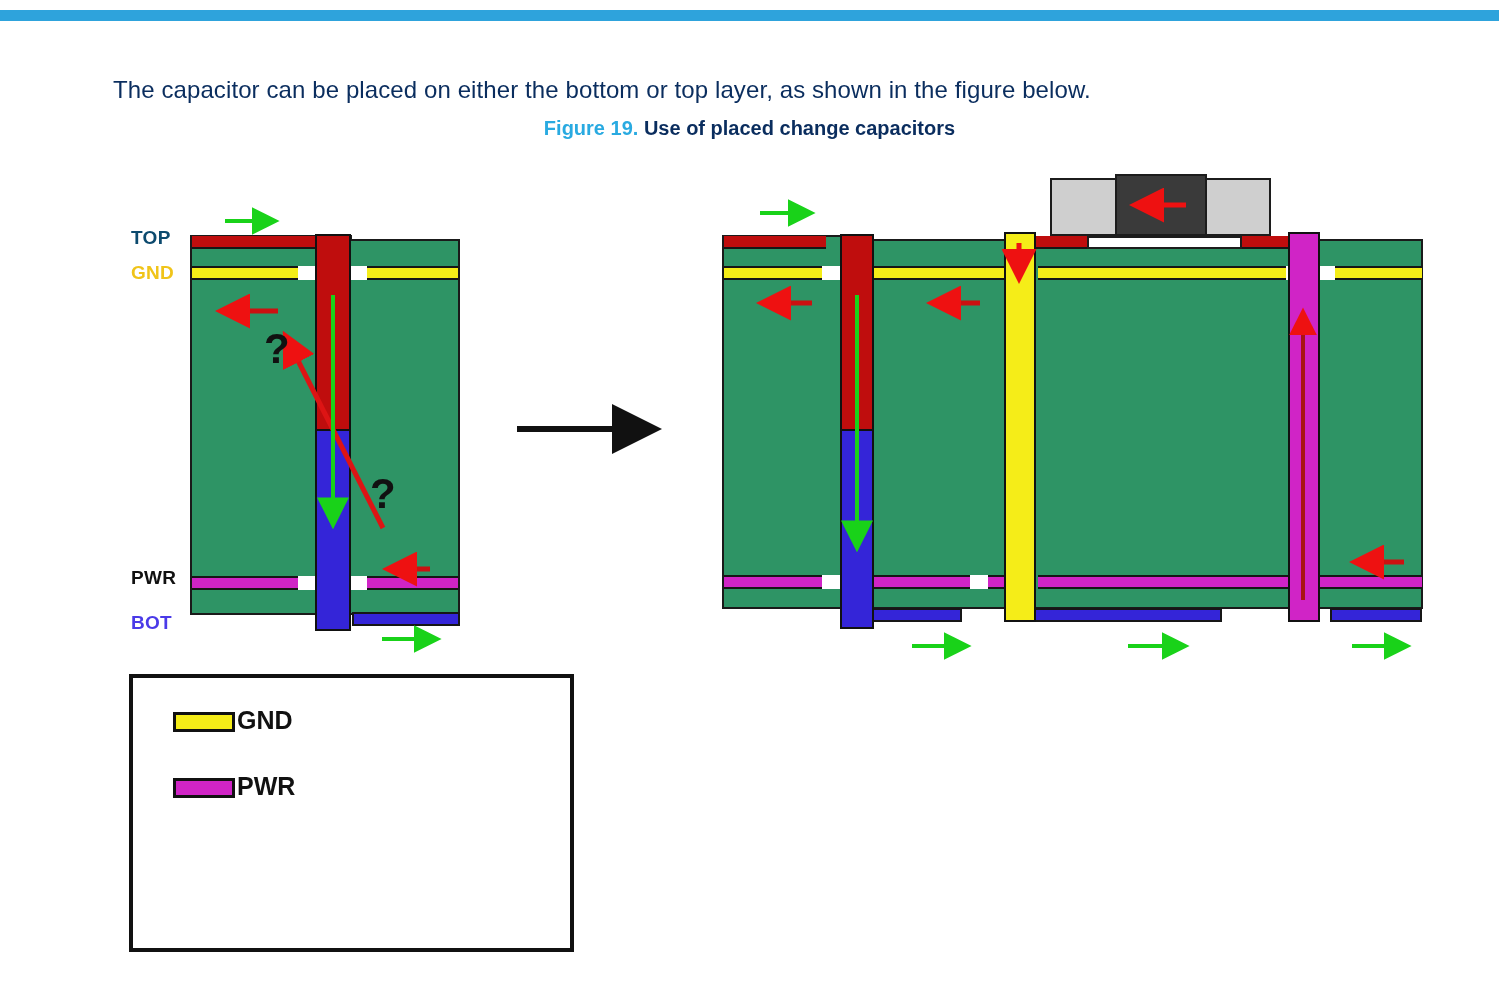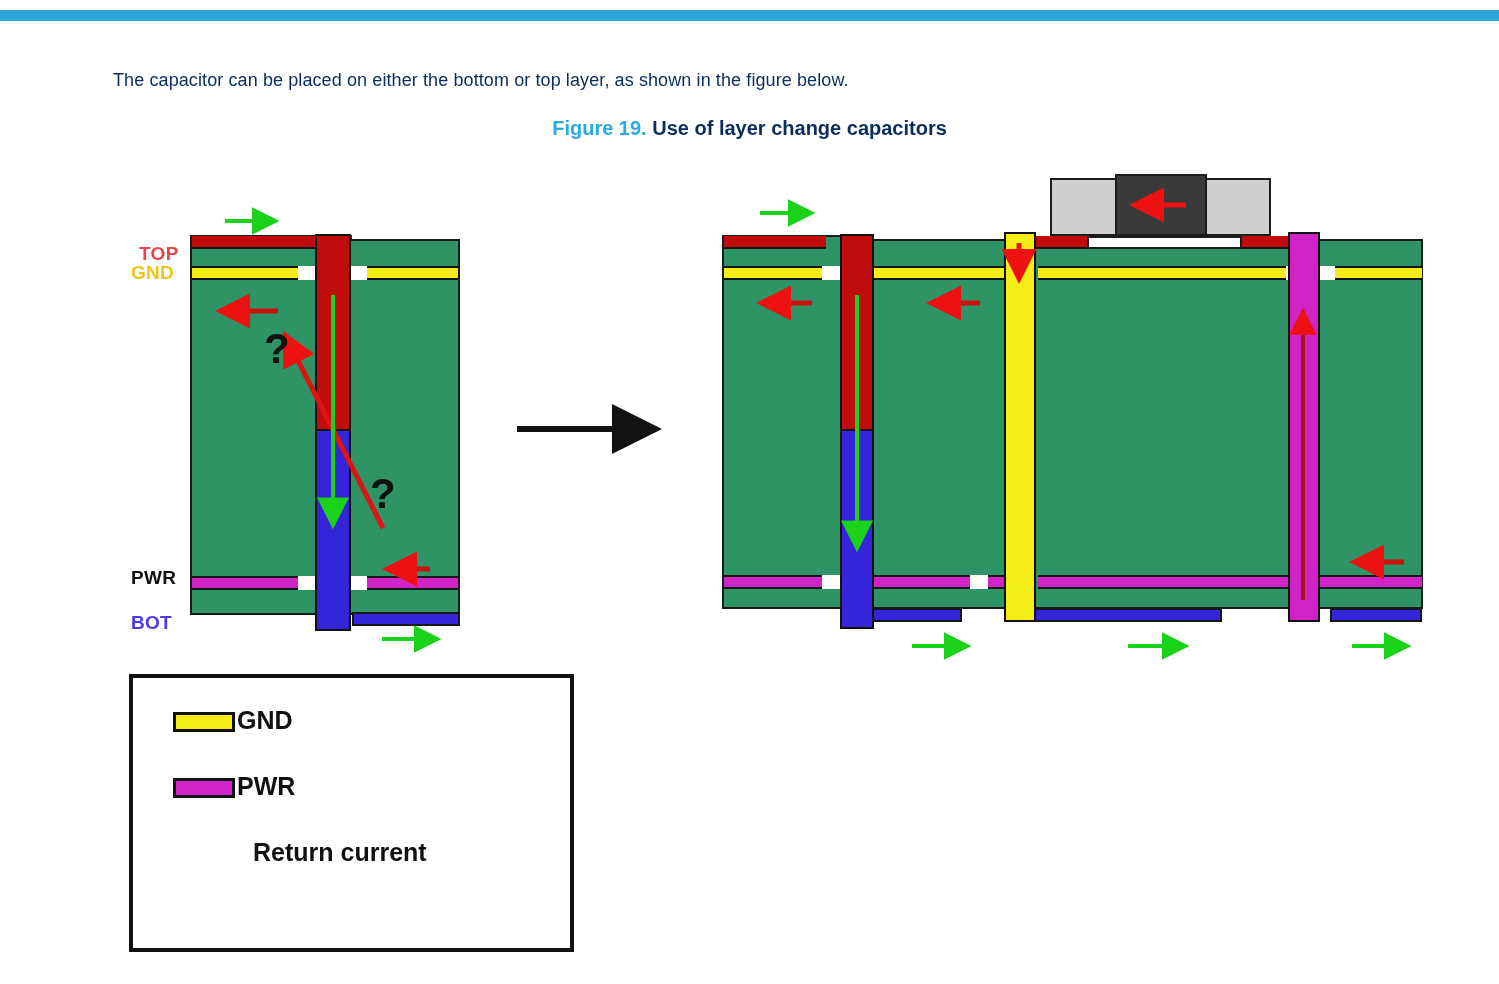--- a/index.html
+++ b/index.html
@@ -2,21 +2,21 @@
 <html><head>
 <meta charset="utf-8">
 <style>
   html,body{margin:0;padding:0;}
   body{
     width:1499px;height:984px;background:#ffffff;position:relative;overflow:hidden;
     font-family:"Liberation Sans","DejaVu Sans",sans-serif;
   }
   #topbar{position:absolute;left:0;top:10px;width:1499px;height:11px;background:#2ea3dc;}
   #intro{position:absolute;left:113px;top:52px;width:1200px;
-    font-size:18px;color:#0a2d5e;letter-spacing:.1px;}
+    font-size:24px;color:#0a2d5e;letter-spacing:.1px;}
   #figcap{position:absolute;left:0;top:117px;width:1499px;text-align:center;
     font-size:20px;font-weight:bold;}
   #figcap .num{color:#29aae1;}
   #figcap .ttl{color:#0a2d5e;}
 
   .stage{position:absolute;left:0;top:0;width:1499px;height:984px;}
 
   
   .lbl{position:absolute;font-weight:bold;font-size:19px;letter-spacing:.3px;}
   .board{position:absolute;background:#2e9465;border:2px solid #1a1a1a;box-sizing:border-box;}
@@ -52,28 +52,28 @@
 </style>
 </head>
 <body>
 
 <div id="topbar"></div>
 
 <p id="intro">The capacitor can be placed on either the bottom or top layer, as shown in the figure below.</p>
 
 <div id="figcap">
   <span class="num">Figure 19.</span>
-  <span class="ttl">Use of layer change capacitors</span>
+  <span class="ttl">Use of placed change capacitors</span>
 </div>
 
 <div class="stage">
 
   <div>
 
-    <div class="lbl" style="left:139px;top:227px;color:#ef4444;margin-top:16px;">TOP</div>
+    <div class="lbl" style="left:131px;top:227px;color:#0c4a6e;">TOP</div>
     <div class="lbl" style="left:131px;top:262px;color:#f0c419;">GND</div>
     <div class="lbl" style="left:131px;top:567px;color:#111111;">PWR</div>
     <div class="lbl" style="left:131px;top:612px;color:#4a3ae8;">BOT</div>
 
     <div class="board" style="left:190px;top:235px;width:162px;height:380px;"></div>
     <div class="board" style="left:348px;top:239px;width:112px;height:376px;"></div>
 
     <div class="cu top" style="left:192px;top:236px;width:126px;height:13px;"></div>
 
     <div class="cu gnd" style="left:192px;top:266px;width:106px;height:14px;"></div>
@@ -227,18 +227,15 @@
 
   <div id="legend">
     <div class="lgrow" style="top:22px;">
       <span class="lgsw y"></span>
       <span class="lgtxt">GND</span>
     </div>
     <div class="lgrow" style="top:88px;">
       <span class="lgsw m"></span>
       <span class="lgtxt">PWR</span>
     </div>
-    <div class="lgrow" style="top:154px;">
-      <span class="lgtxt arrowtxt">Return current</span>
-    </div>
   </div>
 
 </div>
 
 </body></html>

